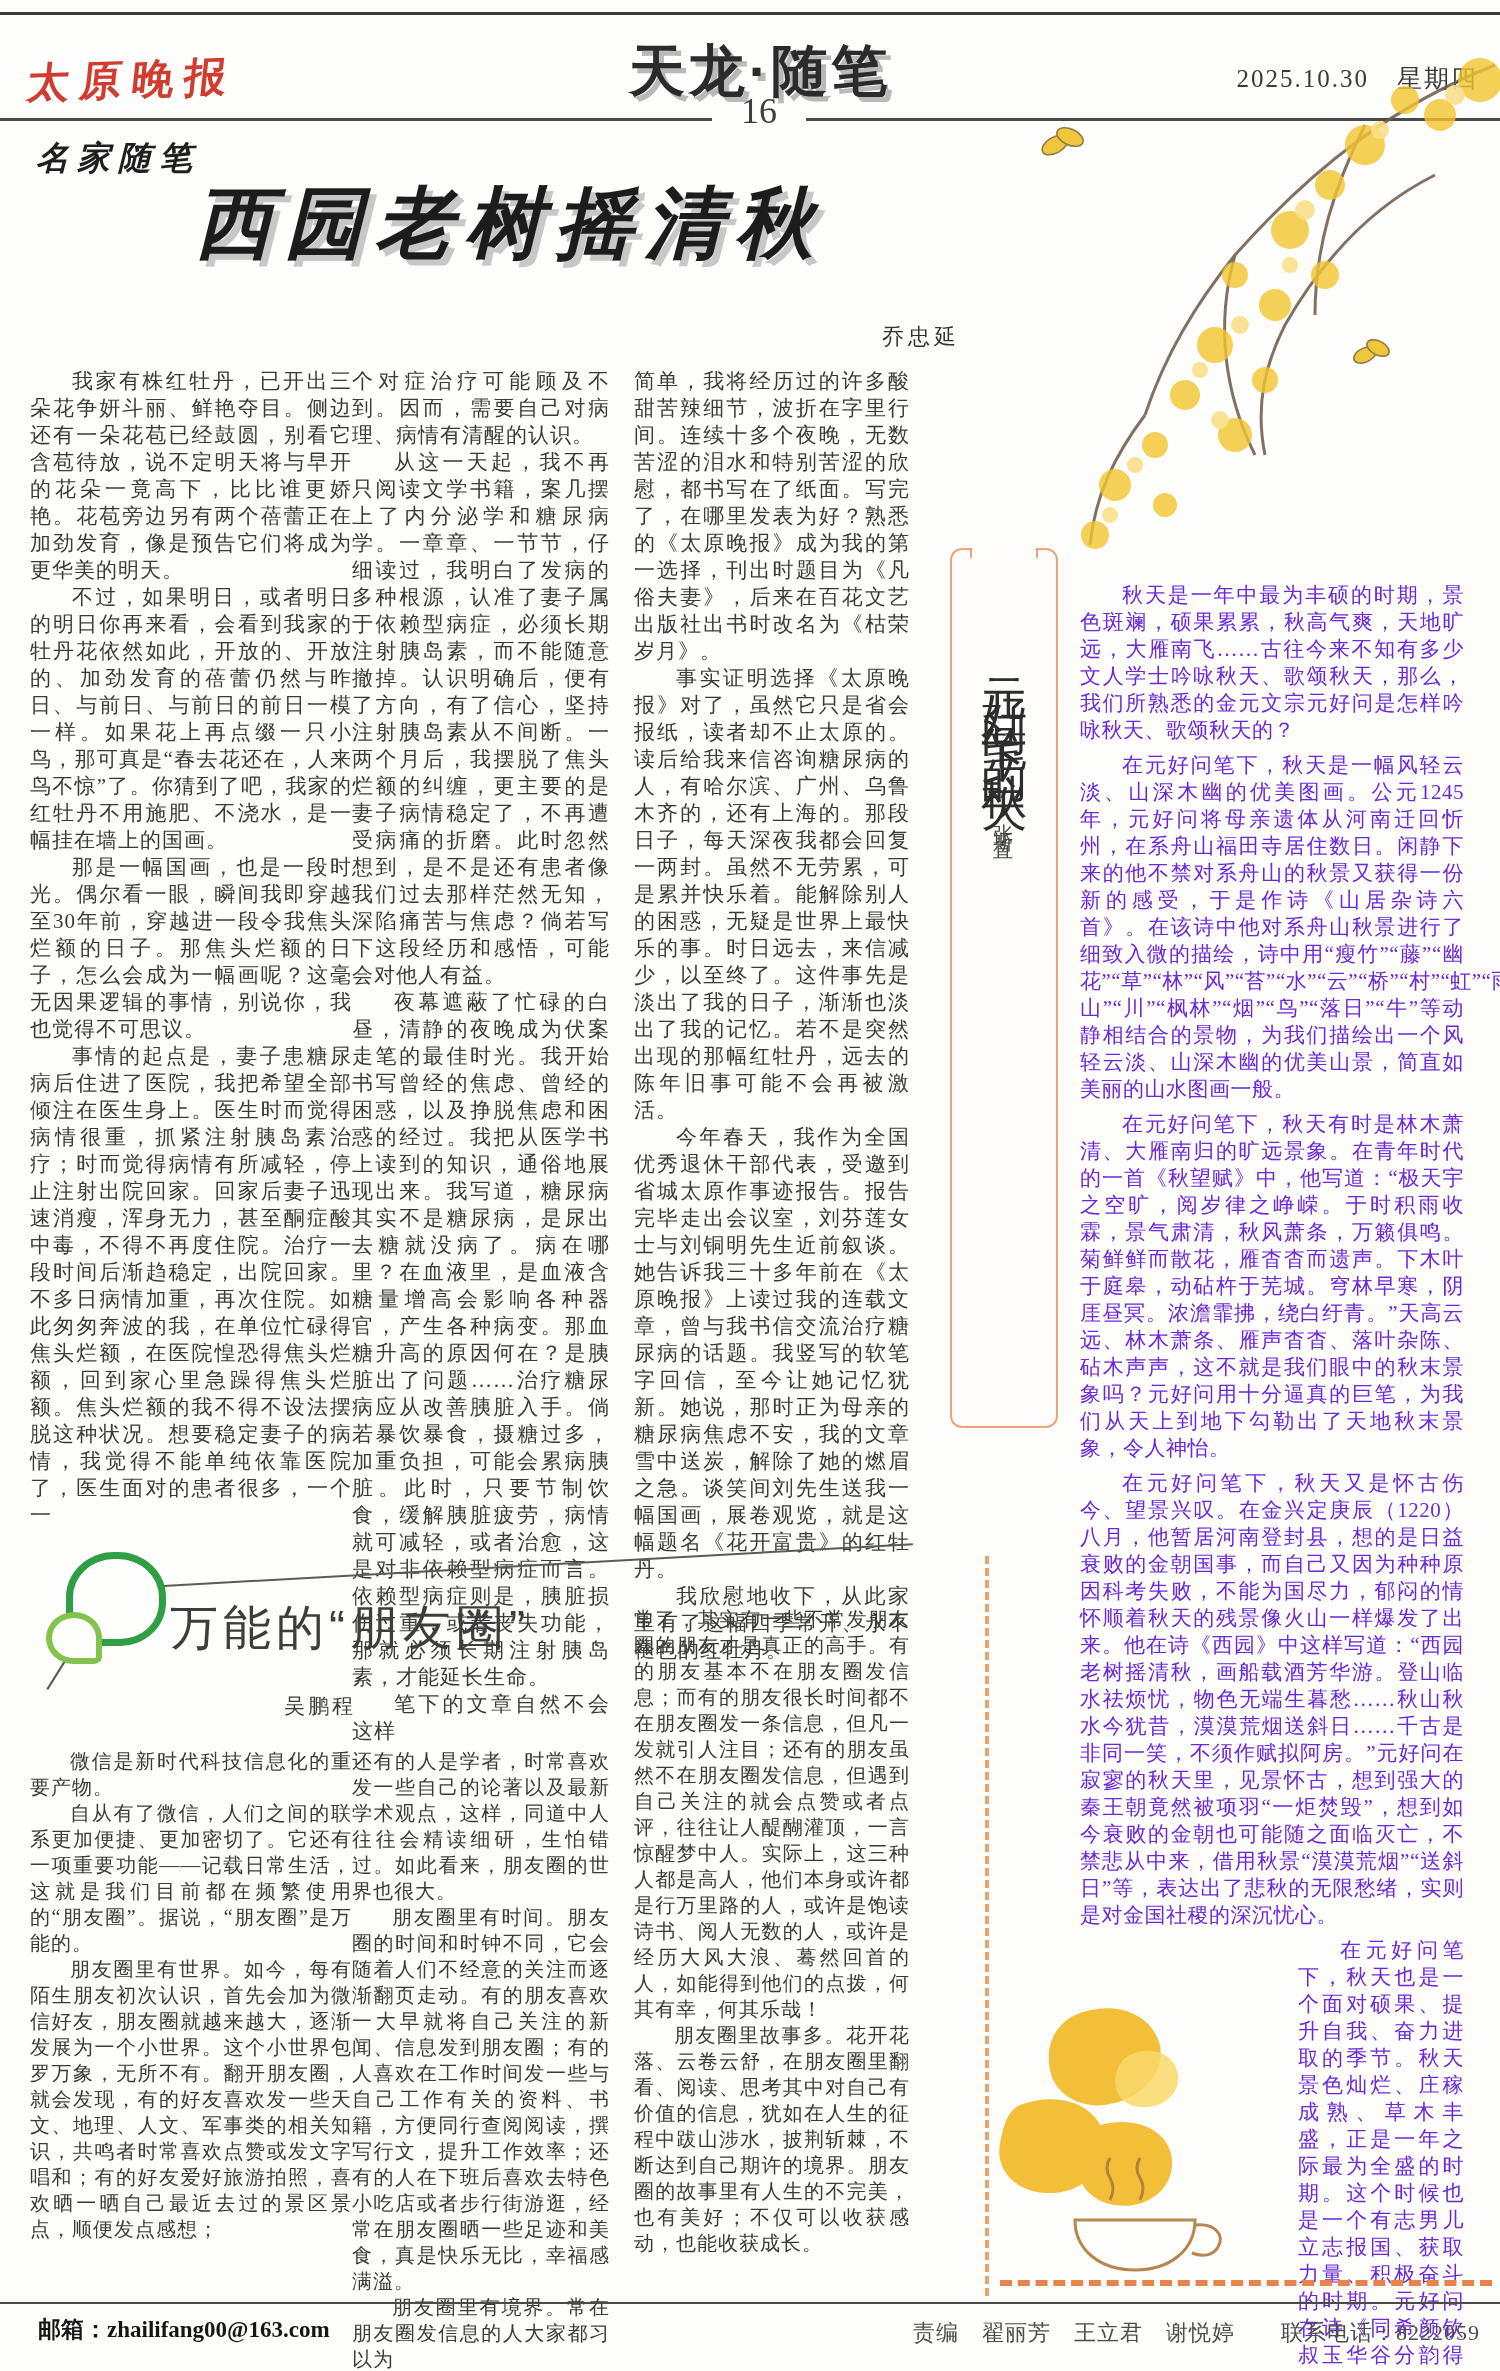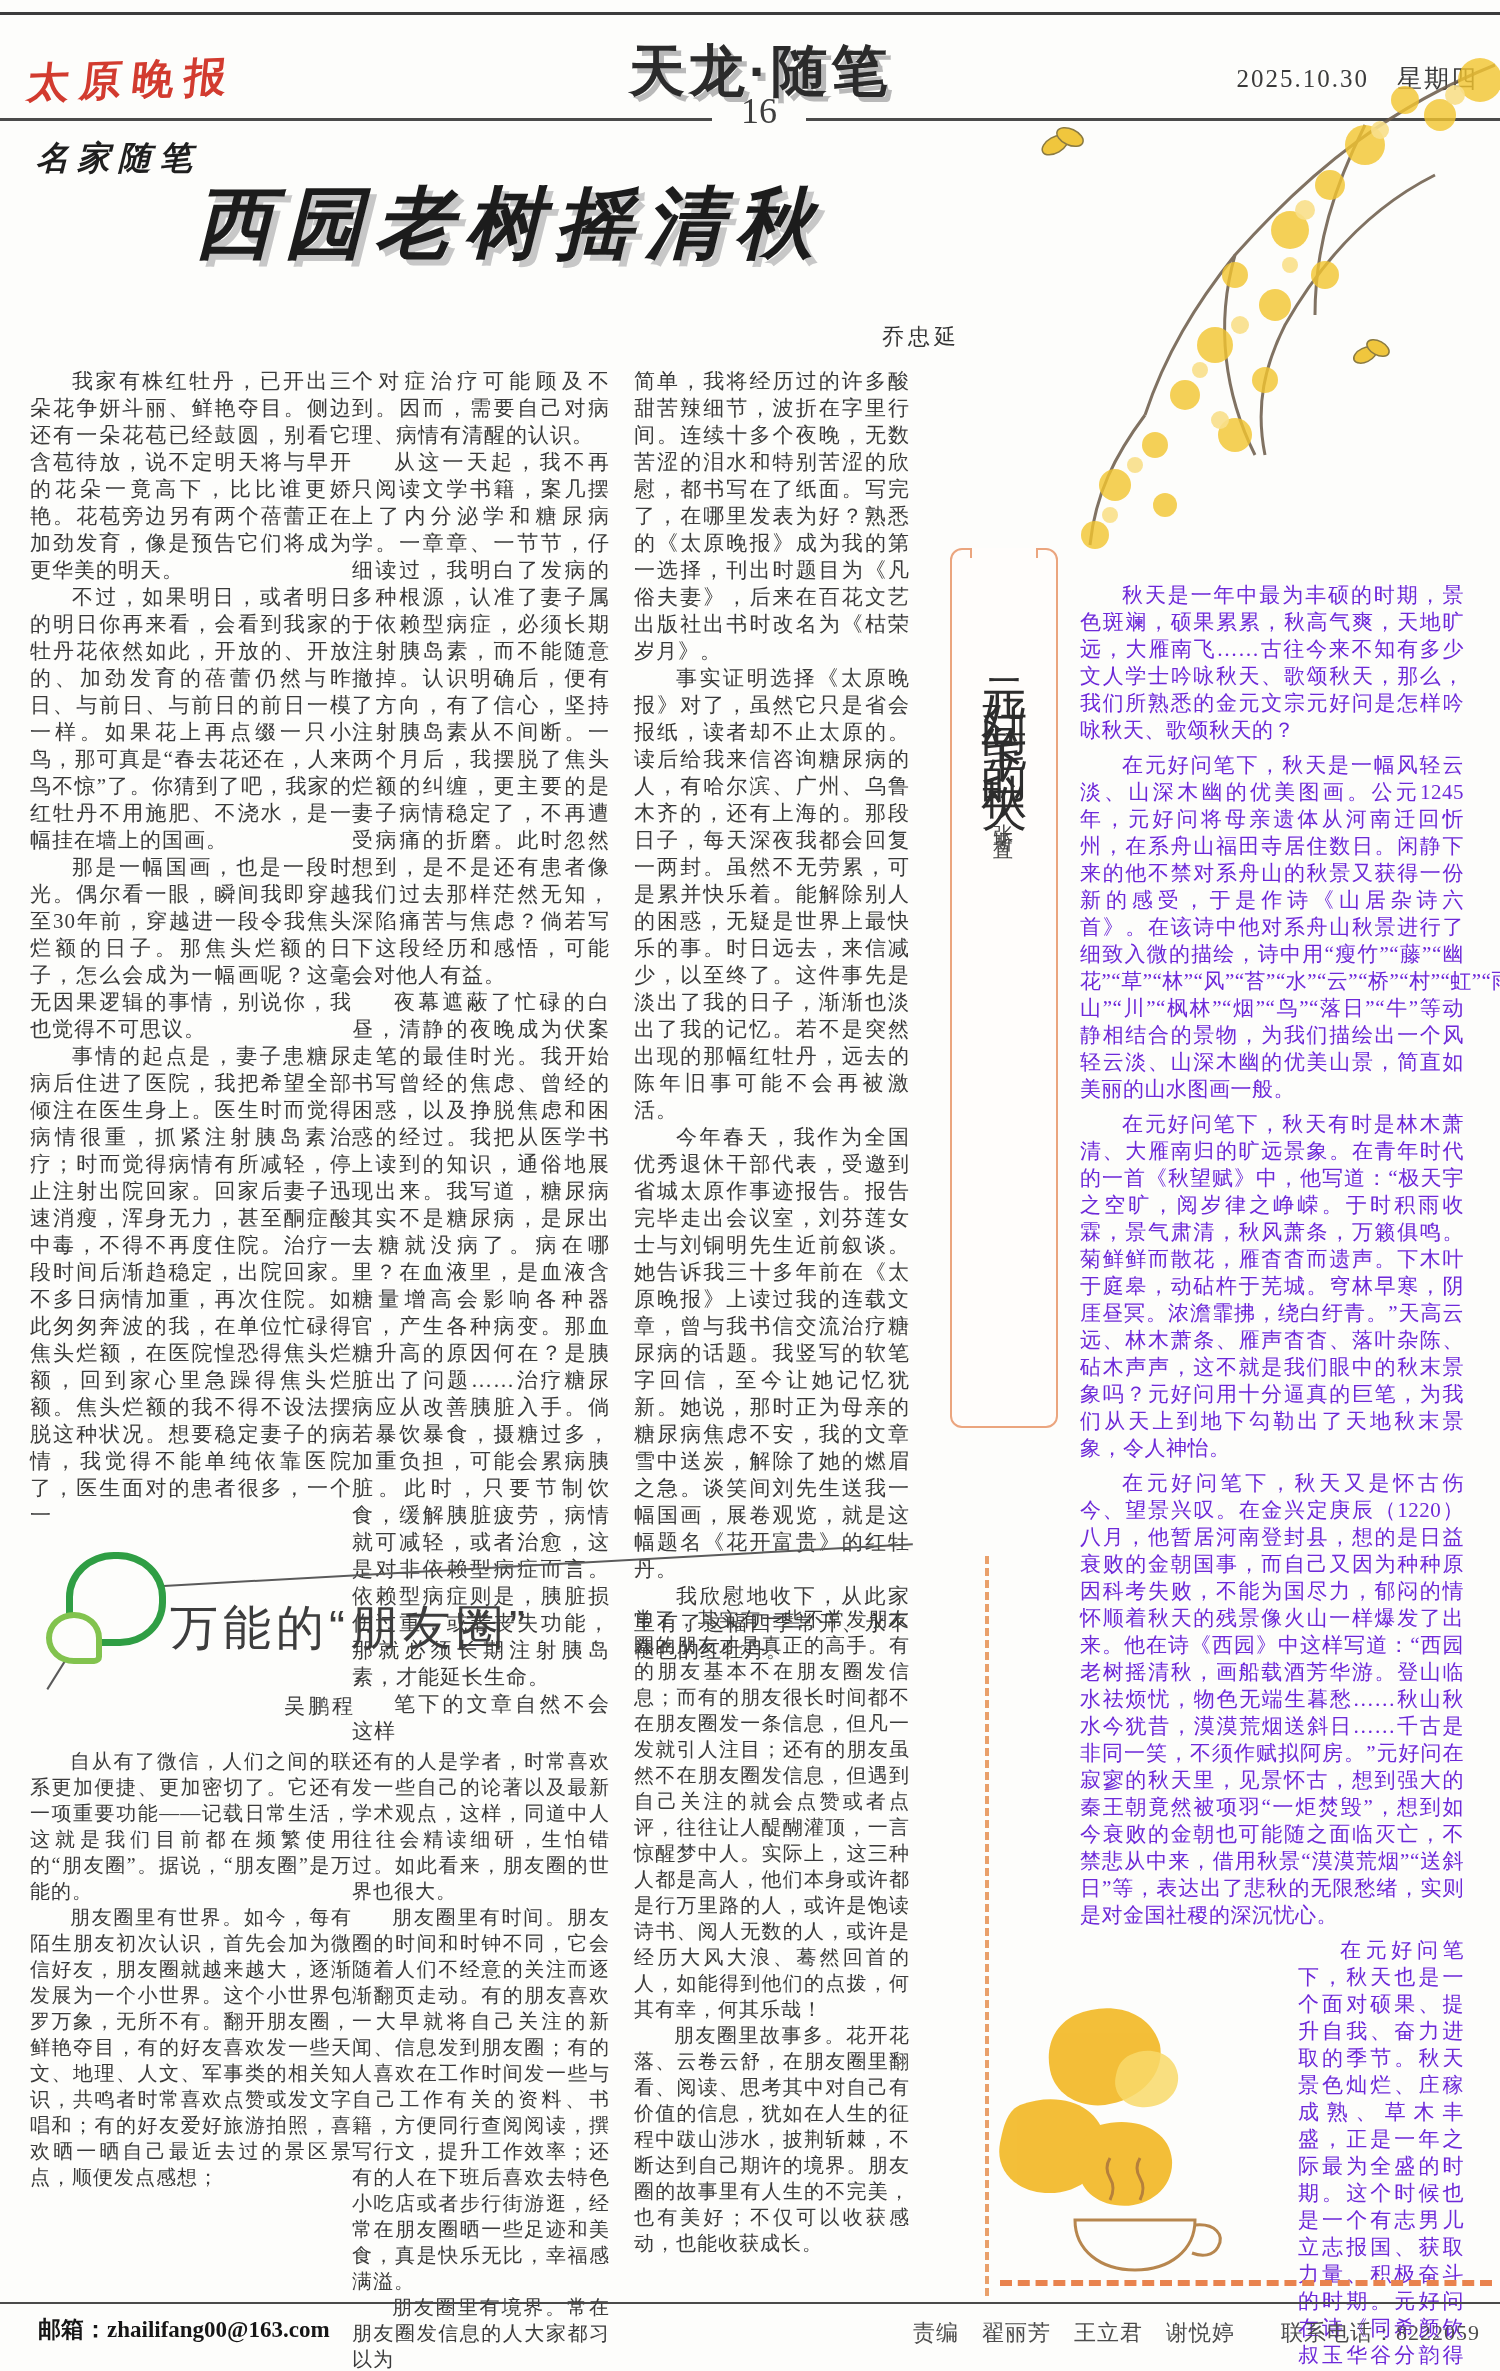--- a/index.html
+++ b/index.html
@@ -133,22 +133,23 @@
     <p class="start">我欣慰地收下，从此家里有了这幅四季常开、永不褪色的红牡丹。</p>
   </div>
 
 <div class="abs" id="slant-divider"></div>
 <div class="abs" id="small-slash"></div>
 <div class="abs" id="fc-bubble-big"></div>
 <div class="abs" id="fc-bubble-small"></div>
 <div class="abs" id="fc-title">万能的“朋友圈”</div>
 <div class="abs" id="fc-author">吴鹏程</div>
 <div class="abs colset fc-col" id="fc-col-a">
+    <p class="start">微信是新时代科技信息化的重要产物。</p>
     <p class="start">自从有了微信，人们之间的联系更加便捷、更加密切了。它还有一项重要功能——记载日常生活，这就是我们目前都在频繁使用的“朋友圈”。据说，“朋友圈”是万能的。</p>
-    <p class="start">朋友圈里有世界。如今，每有陌生朋友初次认识，首先会加为微信好友，朋友圈就越来越大，逐渐发展为一个小世界。这个小世界包罗万象，无所不有。翻开朋友圈，鲜艳夺目，有的好友喜欢发一些天文、地理、人文、军事类的相关知识，共鸣者时常喜欢点赞或发文字唱和；有的好友爱好旅游拍照，喜欢晒一晒自己最近去过的景区景点，顺便发点感想；</p>
+    <p class="start">朋友圈里有世界。如今，每有陌生朋友初次认识，首先会加为微信好友，朋友圈就越来越大，逐渐发展为一个小世界。这个小世界包罗万象，无所不有。翻开朋友圈，就会发现，有的好友喜欢发一些天文、地理、人文、军事类的相关知识，共鸣者时常喜欢点赞或发文字唱和；有的好友爱好旅游拍照，喜欢晒一晒自己最近去过的景区景点，顺便发点感想；</p>
   </div>
 <div class="abs colset fc-col" id="fc-col-b">
     <p class="cont">还有的人是学者，时常喜欢发一些自己的论著以及最新学术观点，这样，同道中人往往会精读细研，生怕错过。如此看来，朋友圈的世界也很大。</p>
     <p class="start">朋友圈里有时间。朋友圈的时间和时钟不同，它会随着人们不经意的关注而逐渐翻页走动。有的朋友喜欢一大早就将自己关注的新闻、信息发到朋友圈；有的人喜欢在工作时间发一些与自己工作有关的资料、书籍，方便同行查阅阅读，撰写行文，提升工作效率；还有的人在下班后喜欢去特色小吃店或者步行街游逛，经常在朋友圈晒一些足迹和美食，真是快乐无比，幸福感满溢。</p>
     <p class="start">朋友圈里有境界。常在朋友圈发信息的人大家都习以为</p>
   </div>
 <div class="abs colset fc-col" id="fc-col-c">
     <p class="cont">常了，其实有一些不常发朋友圈的朋友才是真正的高手。有的朋友基本不在朋友圈发信息；而有的朋友很长时间都不在朋友圈发一条信息，但凡一发就引人注目；还有的朋友虽然不在朋友圈发信息，但遇到自己关注的就会点赞或者点评，往往让人醍醐灌顶，一言惊醒梦中人。实际上，这三种人都是高人，他们本身或许都是行万里路的人，或许是饱读诗书、阅人无数的人，或许是经历大风大浪、蓦然回首的人，如能得到他们的点拨，何其有幸，何其乐哉！</p>
     <p class="start">朋友圈里故事多。花开花落、云卷云舒，在朋友圈里翻看、阅读、思考其中对自己有价值的信息，犹如在人生的征程中跋山涉水，披荆斩棘，不断达到自己期许的境界。朋友圈的故事里有人生的不完美，也有美好；不仅可以收获感动，也能收获成长。</p>
   </div>

